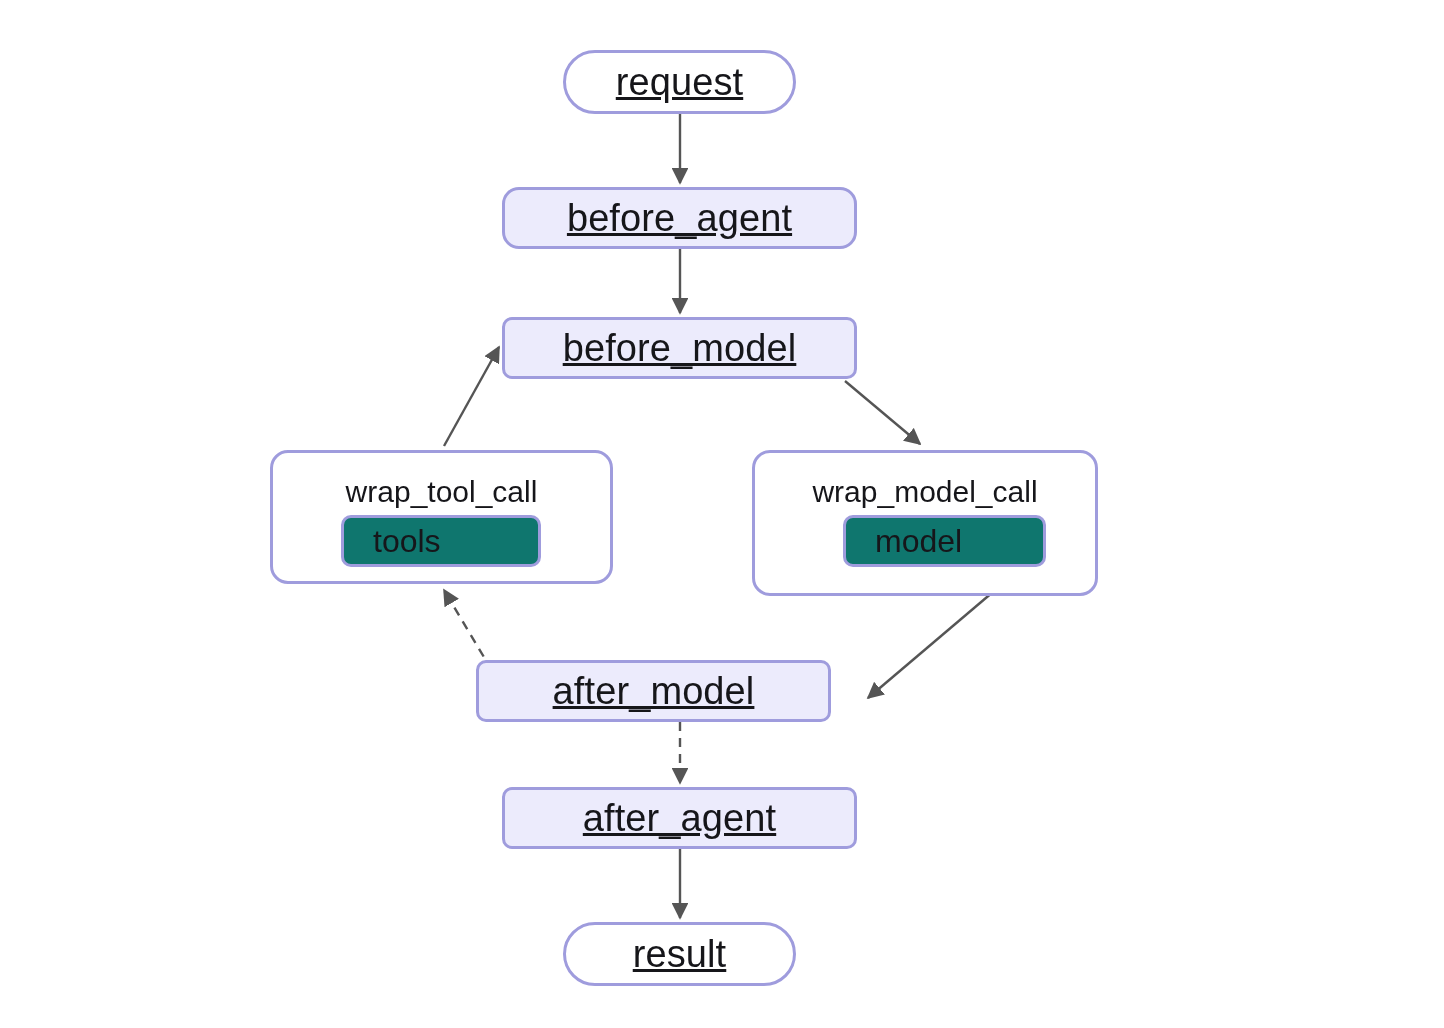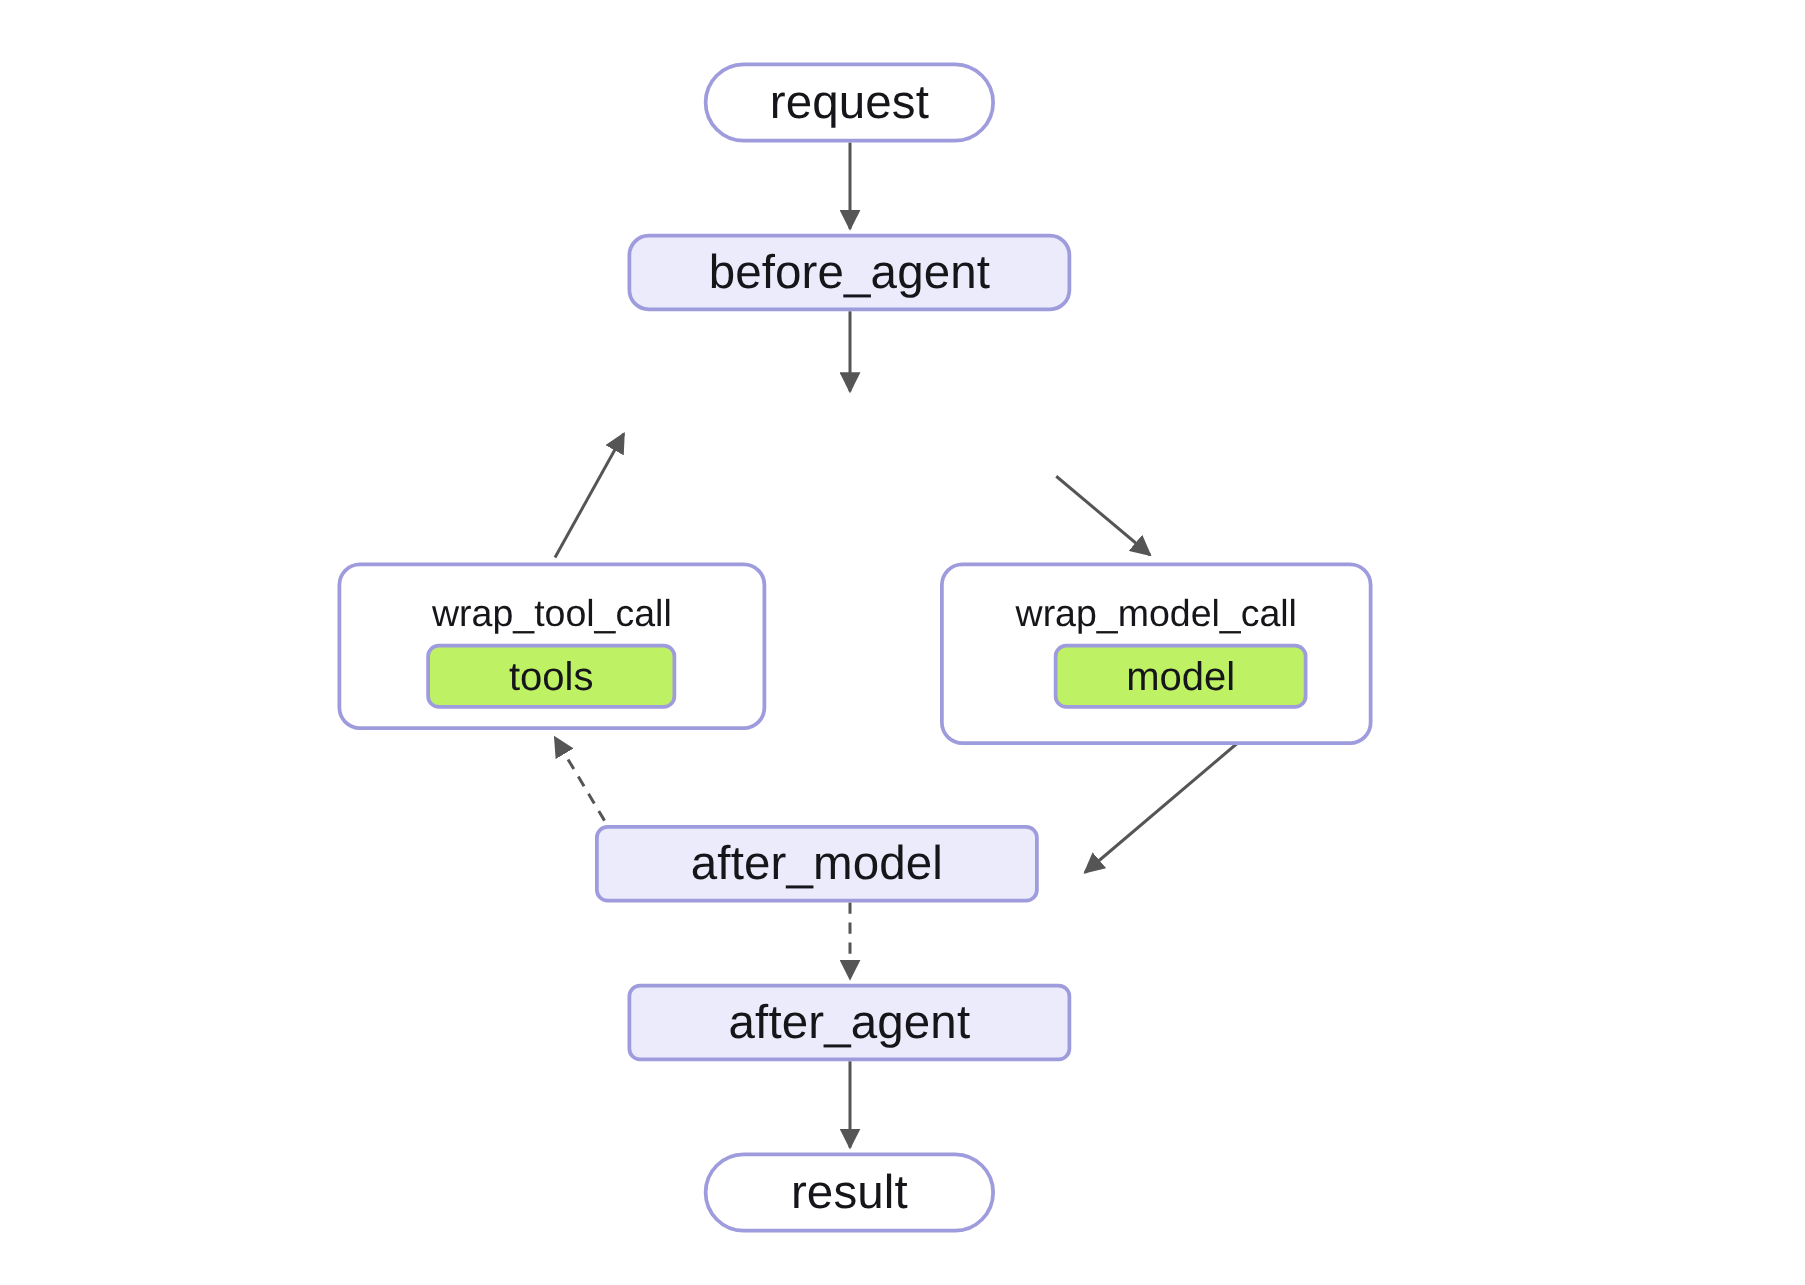--- a/index.html
+++ b/index.html
@@ -31,20 +31,21 @@
   .node {
     position: absolute;
     box-sizing: border-box;
     display: flex;
     align-items: center;
     justify-content: center;
     color: #16161a;
     text-align: center;
     white-space: nowrap;
     letter-spacing: 0.1px;
+    text-decoration: underline;
   }
   
   .node.stadium {
     background: #ffffff;
     border: 3px solid #9f9cdd;
     border-radius: 999px;
     font-size: 38px;
   }
   
   .node.process {
@@ -69,27 +70,27 @@
     text-align: center;
     font-size: 30px;
     color: #16161a;
     white-space: nowrap;
   }
   .subnode {
     position: absolute;
     box-sizing: border-box;
     display: flex;
     align-items: center;
-    justify-content: center;
-    background: #bef264;
+    background: #0f766e;
     border: 3px solid #9f9cdd;
     border-radius: 10px;
     font-size: 32px;
     color: #16161a;
     white-space: nowrap;
+    padding-left: 29px;
   }
 </style>
 </head>
 <body>
 
 <div id="diagram-canvas">
 
   <svg id="edge-layer" viewBox="0 0 1444 1028" xmlns="http://www.w3.org/2000/svg">
     <defs>
       <marker id="arrowhead" viewBox="0 0 10 10" refX="9" refY="5" markerWidth="7" markerHeight="7" orient="auto-start-reverse">
@@ -118,20 +119,23 @@
   </svg>
 
   <div class="node stadium" style="left:563px; top:50px; width:233px; height:64px;">
     <span>request</span>
   </div>
 
   <div class="node process" style="left:502px; top:187px; width:355px; height:62px;border-radius:17px;">
     <span>before_agent</span>
   </div>
 
+  <div class="node process" style="left:502px; top:317px; width:355px; height:62px;">
+    <span>before_model</span>
+  </div>
 
   <div class="subgraph" style="left:270px; top:450px; width:343px; height:134px;padding-left:16px;">
     <div class="subgraph-label">wrap_tool_call</div>
   </div>
   <div class="subnode" style="left:341px; top:515px; width:200px; height:52px;">
     <span>tools</span>
   </div>
 
   <div class="subgraph" style="left:752px; top:450px; width:346px; height:146px;">
     <div class="subgraph-label">wrap_model_call</div>

